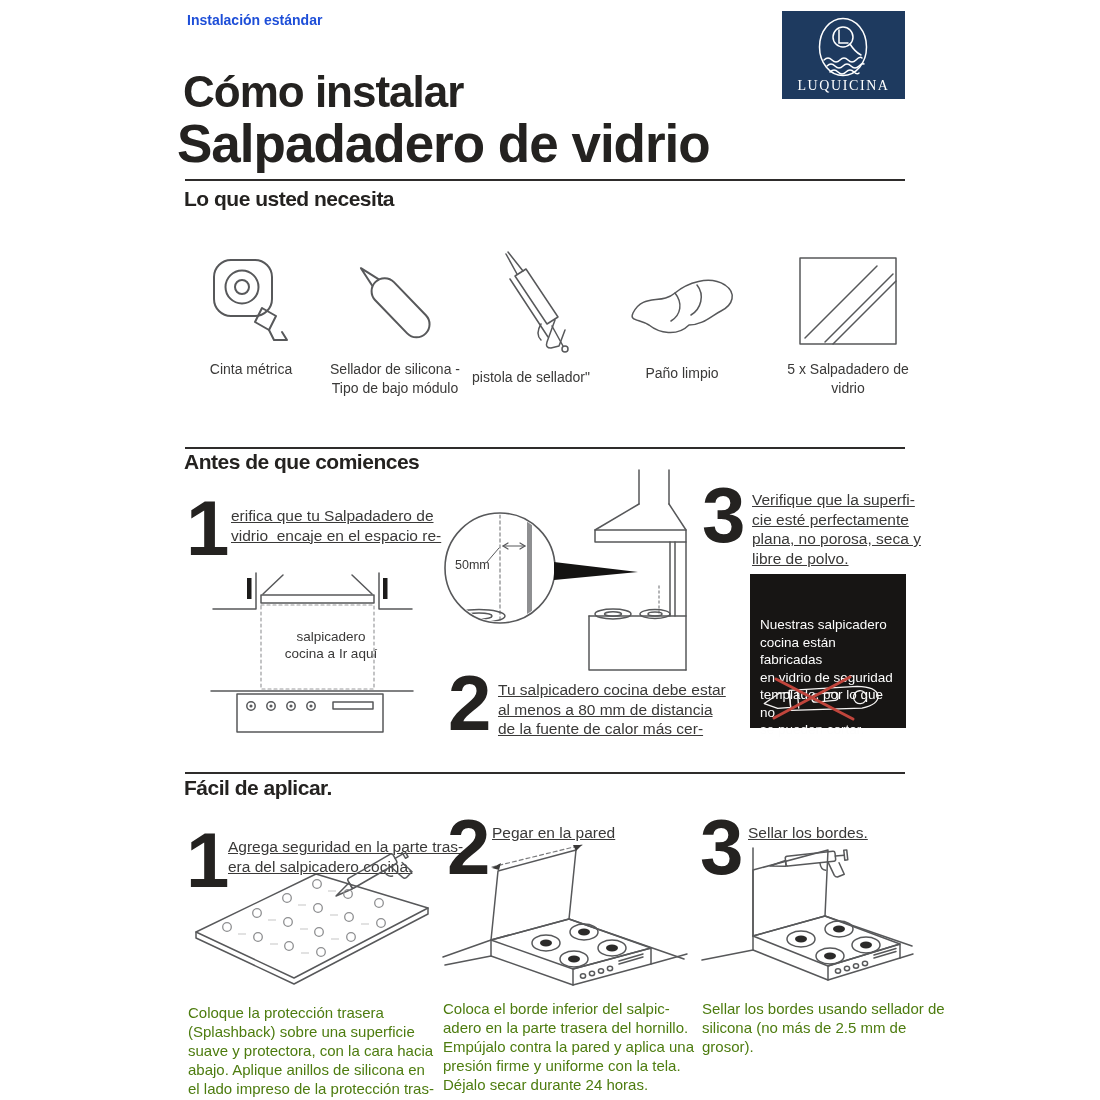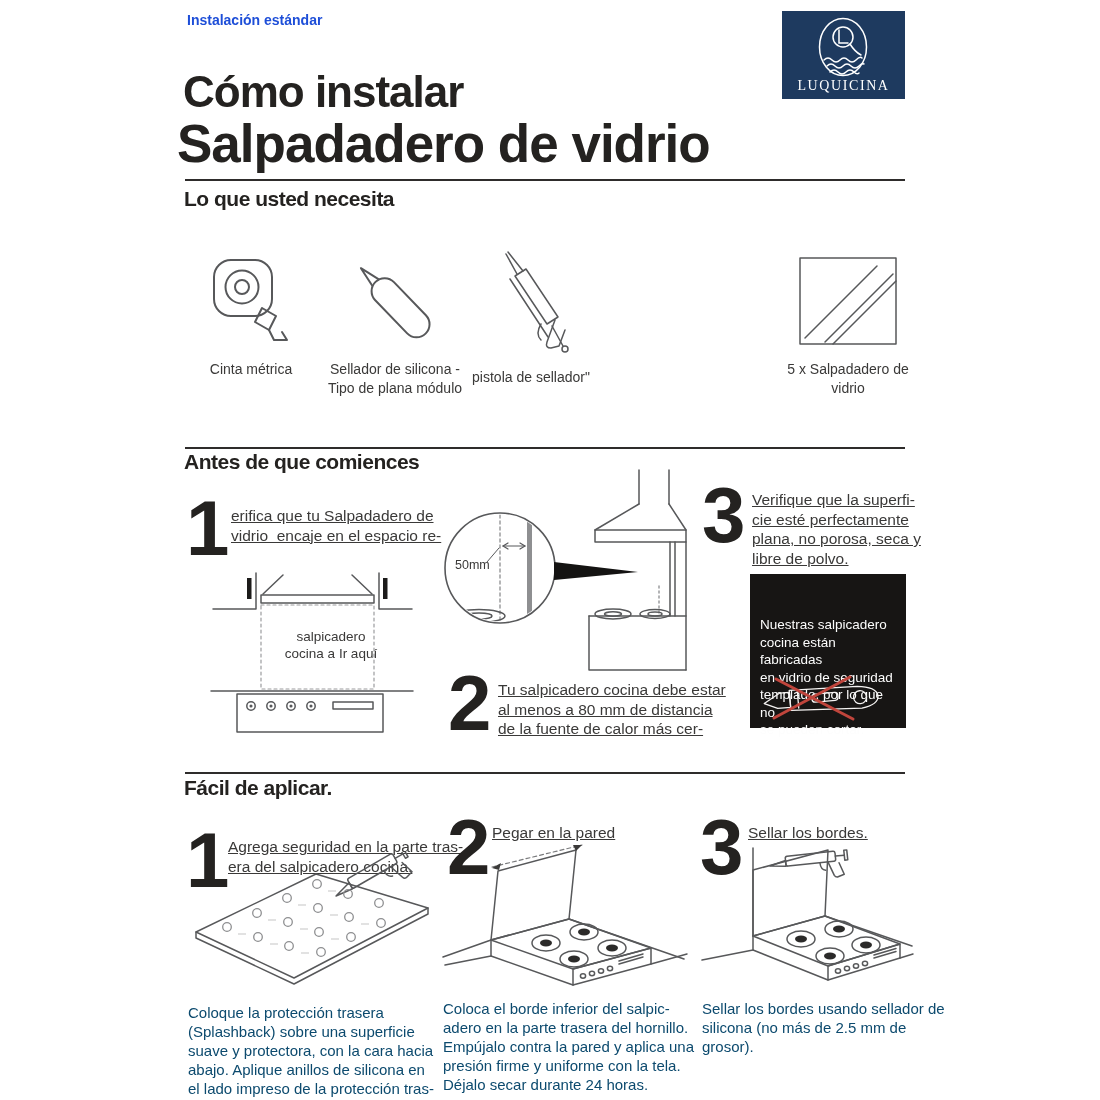--- a/index.html
+++ b/index.html
@@ -20,21 +20,21 @@
   .tool{top:250px;text-align:center;}
   .tool .lbl{margin-top:10px;font-size:14px;line-height:19px;color:#3a3938;white-space:pre-wrap;}
   .t1{left:188px;width:126px}.t2{left:316px;width:158px}.t3{left:458px;width:146px}
   .t4{left:608px;width:148px}.t5{left:778px;width:140px}
   .stepnum{font-size:78px;line-height:78px;font-weight:bold;color:#242220;letter-spacing:-3px;}
   .n-b1{left:186px;top:489px}.n-b2{left:448px;top:664px}.n-b3{left:702px;top:476px}
   .n-a1{left:186px;top:821px}.n-a2{left:447px;top:808px}.n-a3{left:700px;top:808px}
   .steptext{font-size:15.5px;line-height:19.5px;color:#3a3938;text-decoration:underline;}
   .t-b1{left:231px;top:506px}.t-b2{left:498px;top:680px}.t-b3{left:752px;top:490px}
   .t-a1{left:228px;top:837px}.t-a2{left:492px;top:823px}.t-a3{left:748px;top:823px}
-  .note{font-size:15px;line-height:19px;color:#0c4a6e;}
+  .note{font-size:15px;line-height:19px;color:#4d7c0f;}
   .note1{left:188px;top:1003px}.note2{left:443px;top:999px}.note3{left:702px;top:999px}
   .fig{pointer-events:none;}
   .fig-alcove{left:207px;top:567px;width:210px;height:168px}
   .alcove-label{left:273px;top:628px;width:116px;text-align:center;font-size:13.5px;line-height:17px;color:#3a3938;}
   .fig-hood{left:443px;top:466px;width:246px;height:214px}
   .mm-label{left:455px;top:558px;font-size:12.5px;color:#3a3938;}
   .warnbox{left:750px;top:574px;width:156px;height:154px;background:#171514;}
   .warntext{position:absolute;top:10px;left:10px;right:9px;text-align:left;color:#fdfdfd;
     font-size:13.5px;line-height:17.5px;margin-top:32px;}
   .warnknife{position:absolute;left:8px;bottom:4px;}
@@ -87,38 +87,48 @@
   </div>
 
   <div class="abs tool t2">
     <svg width="110" height="100" viewBox="0 0 110 100" style="margin:0 auto">
       <g class="ln2" transform="rotate(-44 55 52)">
         <rect x="42" y="24" width="26" height="72" rx="13"></rect>
         <path d="M50,24 L54,4 L59,24"></path>
       </g>
     </svg>
     <div class="lbl">Sellador de silicona -
-Tipo de plana módulo</div>
+Tipo de bajo módulo</div>
   </div>
 
   <div class="abs tool t3">
     <svg width="100" height="108" viewBox="0 0 100 108" style="margin:0 auto">
       <g class="ln">
         <path d="M36,24 L25,4 M42,21 L27,2"></path>
         <polygon points="34,26 45,19 77,67 66,74"></polygon>
         <path d="M29,29 L67,87"></path>
         <path d="M74,70 L66,92 q-2,6 4,6 l8,-2 6,-16"></path>
         <path d="M60,74 q-6,10 0,16"></path>
         <path d="M71,76 L82,96"></path>
         <circle cx="84" cy="99" r="3"></circle>
       </g>
     </svg>
     <div class="lbl">pistola de sellador"</div>
   </div>
 
+  <div class="abs tool t4">
+    <svg width="115" height="98" viewBox="0 0 115 84" style="margin:6px auto 0">
+      <g class="ln">
+        <path d="M8,50 C18,30 36,42 50,30 C62,20 84,12 100,22 C112,30 108,42 96,48 C86,53 78,62 64,62 C52,74 34,70 24,62 C14,56 4,58 8,50 Z"></path>
+        <path d="M50,30 C58,40 56,52 46,58"></path>
+        <path d="M72,22 C80,32 76,46 66,52"></path>
+      </g>
+    </svg>
+    <div class="lbl">Paño limpio</div>
+  </div>
 
   <div class="abs tool t5">
     <svg width="106" height="96" viewBox="0 0 106 96" style="margin:4px auto 0">
       <g class="ln" stroke-width="1.3">
         <rect x="5" y="4" width="96" height="86"></rect>
         <path d="M10,84 L82,12"></path>
         <path d="M30,88 L98,20"></path>
         <path d="M38,90 L101,27"></path>
       </g>
     </svg>

